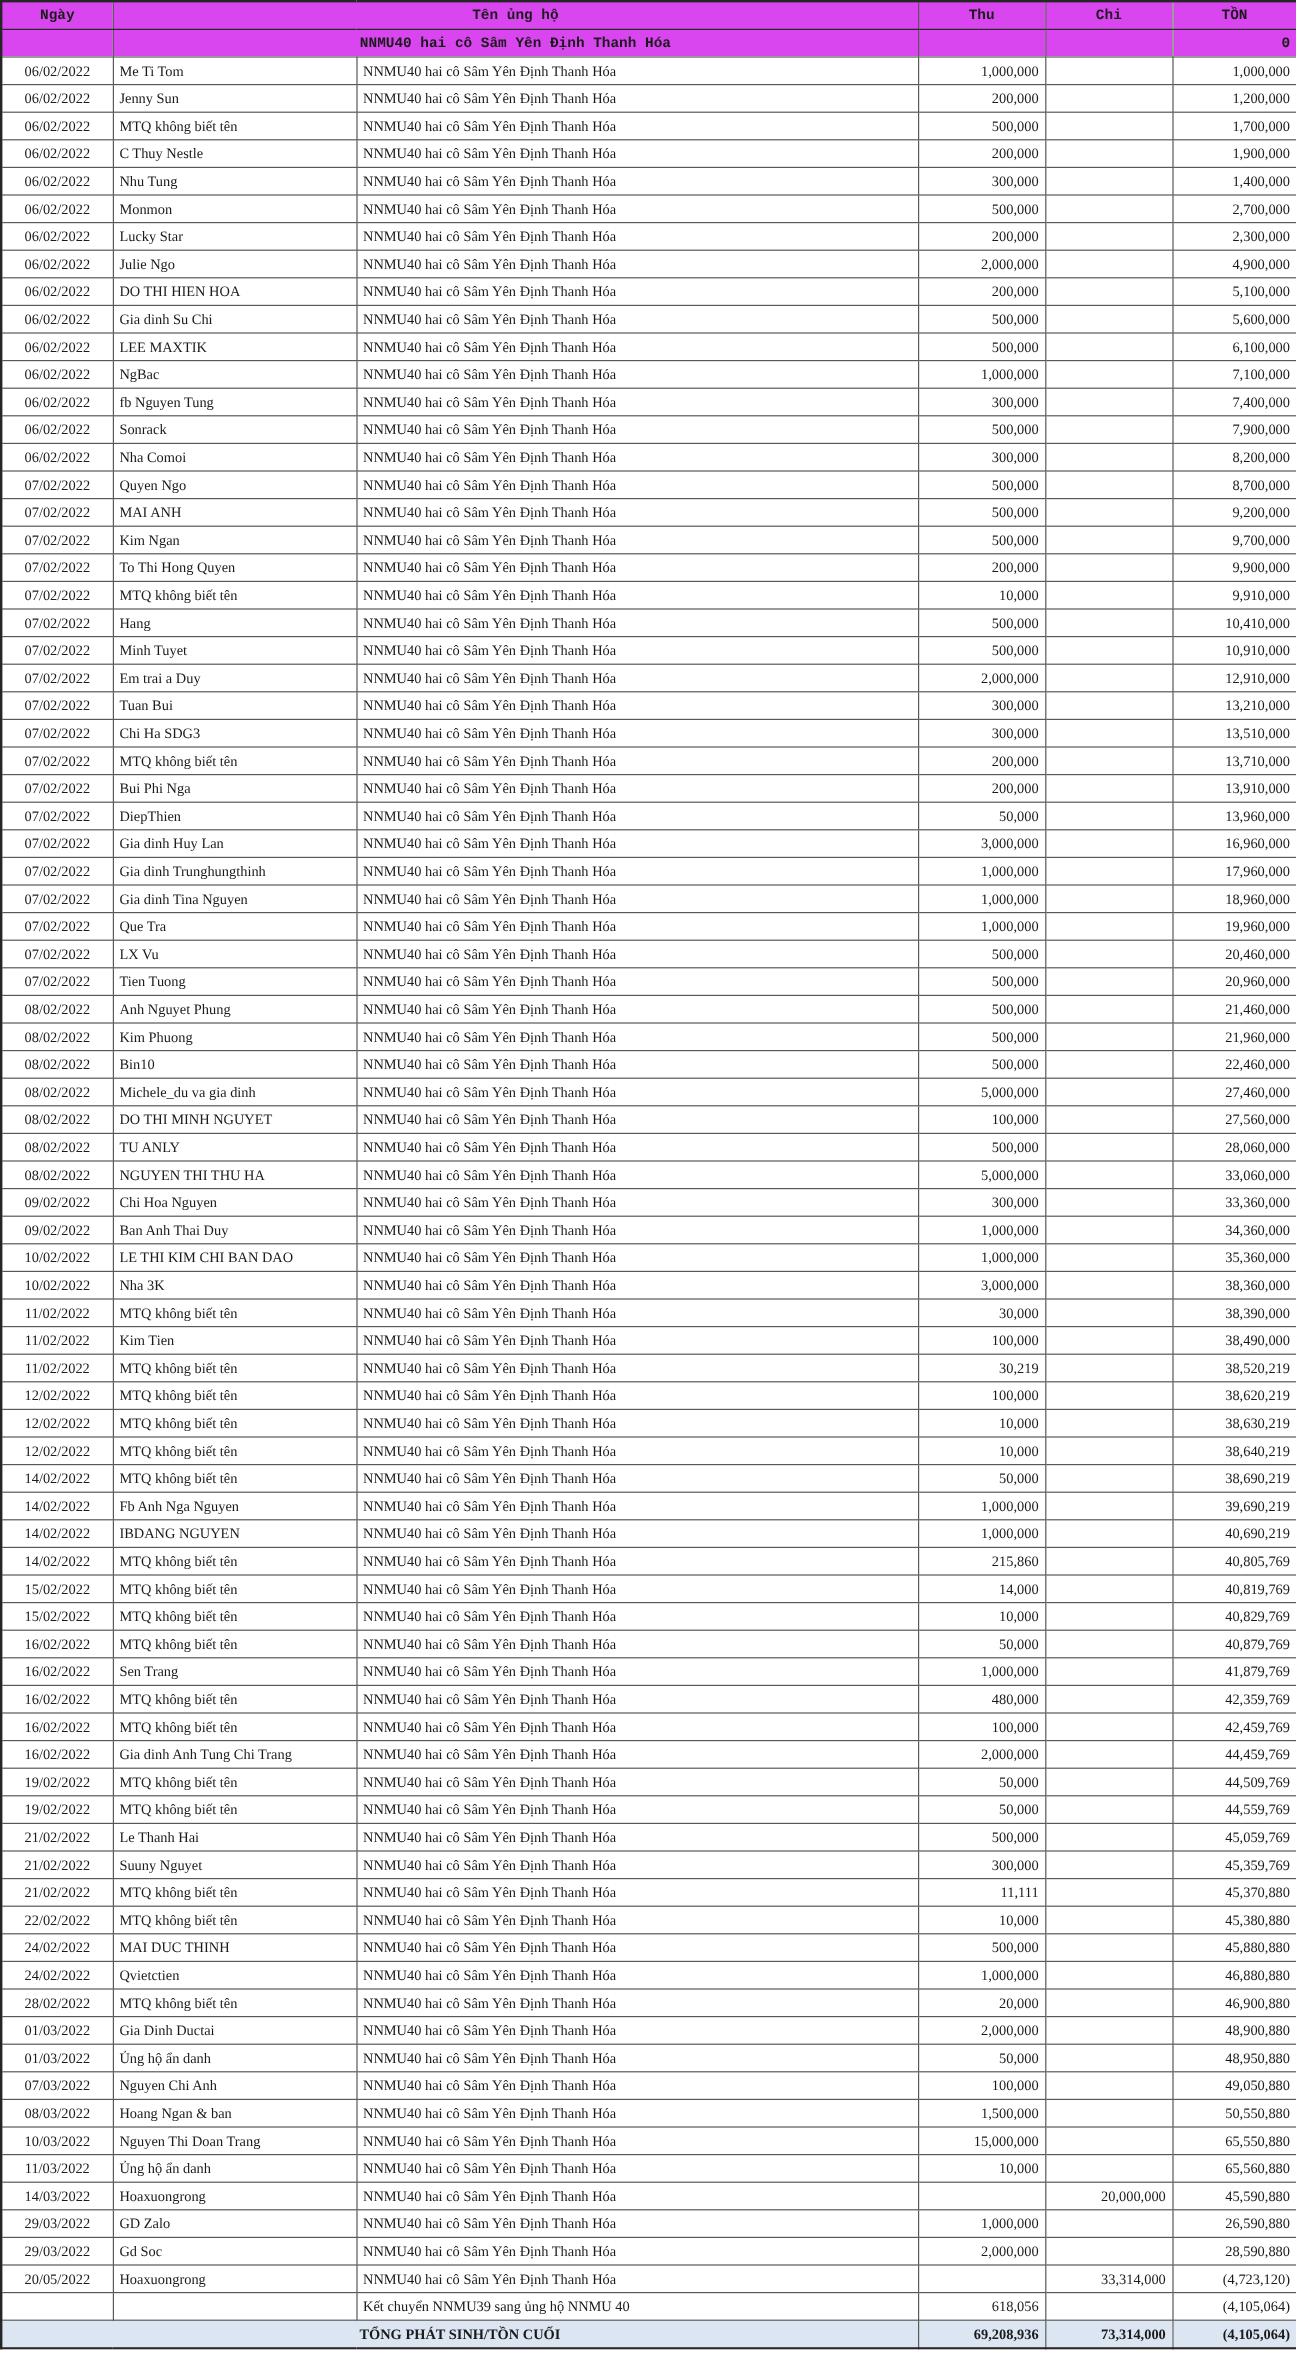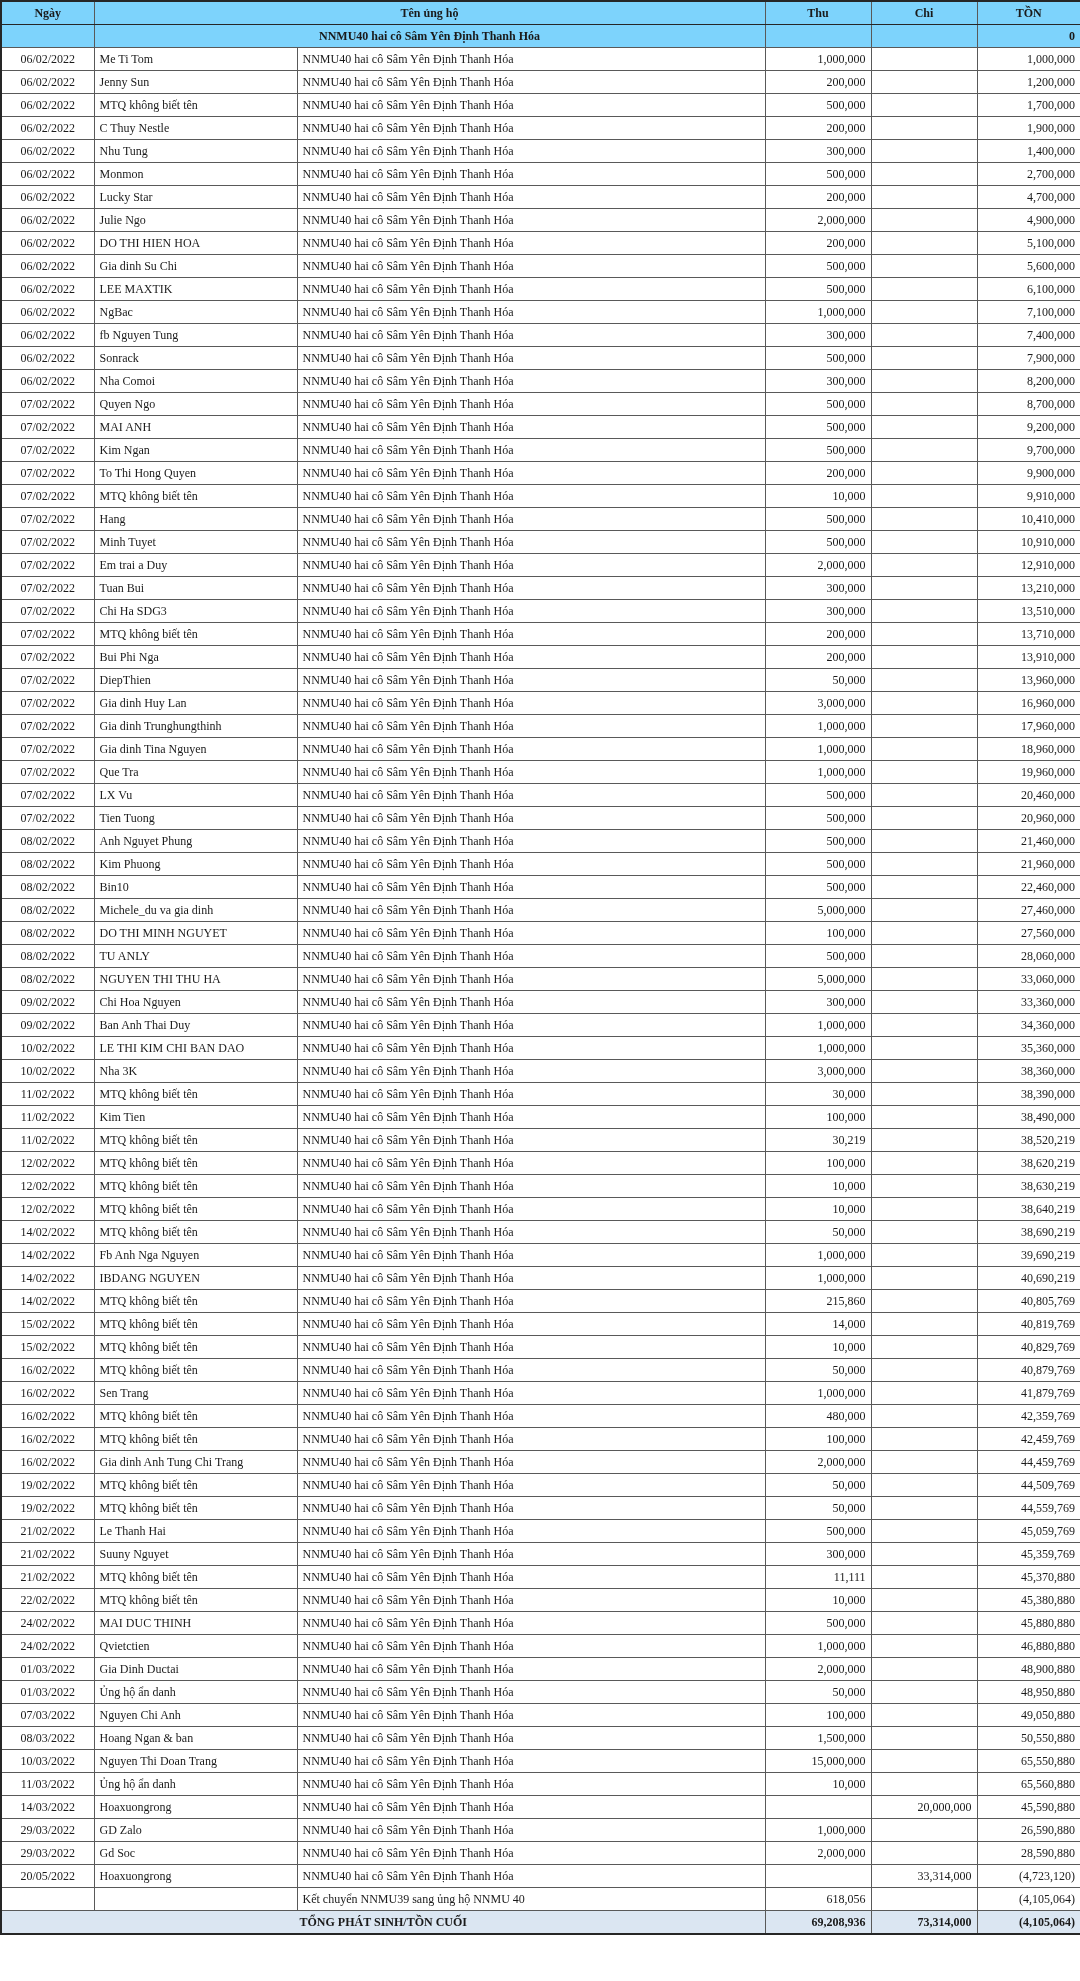--- a/index.html
+++ b/index.html
@@ -15,24 +15,25 @@
     border: 1px solid #595959;
     font-size: 12px;
     line-height: 15px;
     padding: 3px 5px;
     height: 16px;
     overflow: hidden;
     white-space: nowrap;
     vertical-align: middle;
   }
   thead th, thead td {
-    background: #7dd3fc;
+    background: #d946ef;
     font-weight: bold;
     font-size: 13px;
     border-bottom: 1px solid #262626;
+    font-family: Liberation Mono, monospace;
   }
   thead tr.main-header th { border-bottom: 1px solid #262626; }
   tfoot td {
     background: #dbe6f2;
     font-weight: bold;
     font-size: 13px;
     height: 24px;
     border-top: 2px solid #262626;
   }
   .col-date  { text-align: center; }
@@ -117,21 +118,21 @@
         <td class="col-thu">500,000</td>
         <td class="col-chi"></td>
         <td class="col-ton">2,700,000</td>
       </tr>
       <tr>
         <td class="col-date">06/02/2022</td>
         <td class="col-name">Lucky Star</td>
         <td class="col-desc">NNMU40 hai cô Sâm Yên Định Thanh Hóa</td>
         <td class="col-thu">200,000</td>
         <td class="col-chi"></td>
-        <td class="col-ton">4,700,000</td>
+        <td class="col-ton">2,300,000</td>
       </tr>
       <tr>
         <td class="col-date">06/02/2022</td>
         <td class="col-name">Julie Ngo</td>
         <td class="col-desc">NNMU40 hai cô Sâm Yên Định Thanh Hóa</td>
         <td class="col-thu">2,000,000</td>
         <td class="col-chi"></td>
         <td class="col-ton">4,900,000</td>
       </tr>
       <tr>
@@ -622,20 +623,28 @@
         <td class="col-chi"></td>
         <td class="col-ton">45,880,880</td>
       </tr>
       <tr>
         <td class="col-date">24/02/2022</td>
         <td class="col-name">Qvietctien</td>
         <td class="col-desc">NNMU40 hai cô Sâm Yên Định Thanh Hóa</td>
         <td class="col-thu">1,000,000</td>
         <td class="col-chi"></td>
         <td class="col-ton">46,880,880</td>
+      </tr>
+      <tr>
+        <td class="col-date">28/02/2022</td>
+        <td class="col-name">MTQ không biết tên</td>
+        <td class="col-desc">NNMU40 hai cô Sâm Yên Định Thanh Hóa</td>
+        <td class="col-thu">20,000</td>
+        <td class="col-chi"></td>
+        <td class="col-ton">46,900,880</td>
       </tr>
       <tr>
         <td class="col-date">01/03/2022</td>
         <td class="col-name">Gia Dinh Ductai</td>
         <td class="col-desc">NNMU40 hai cô Sâm Yên Định Thanh Hóa</td>
         <td class="col-thu">2,000,000</td>
         <td class="col-chi"></td>
         <td class="col-ton">48,900,880</td>
       </tr>
       <tr>

